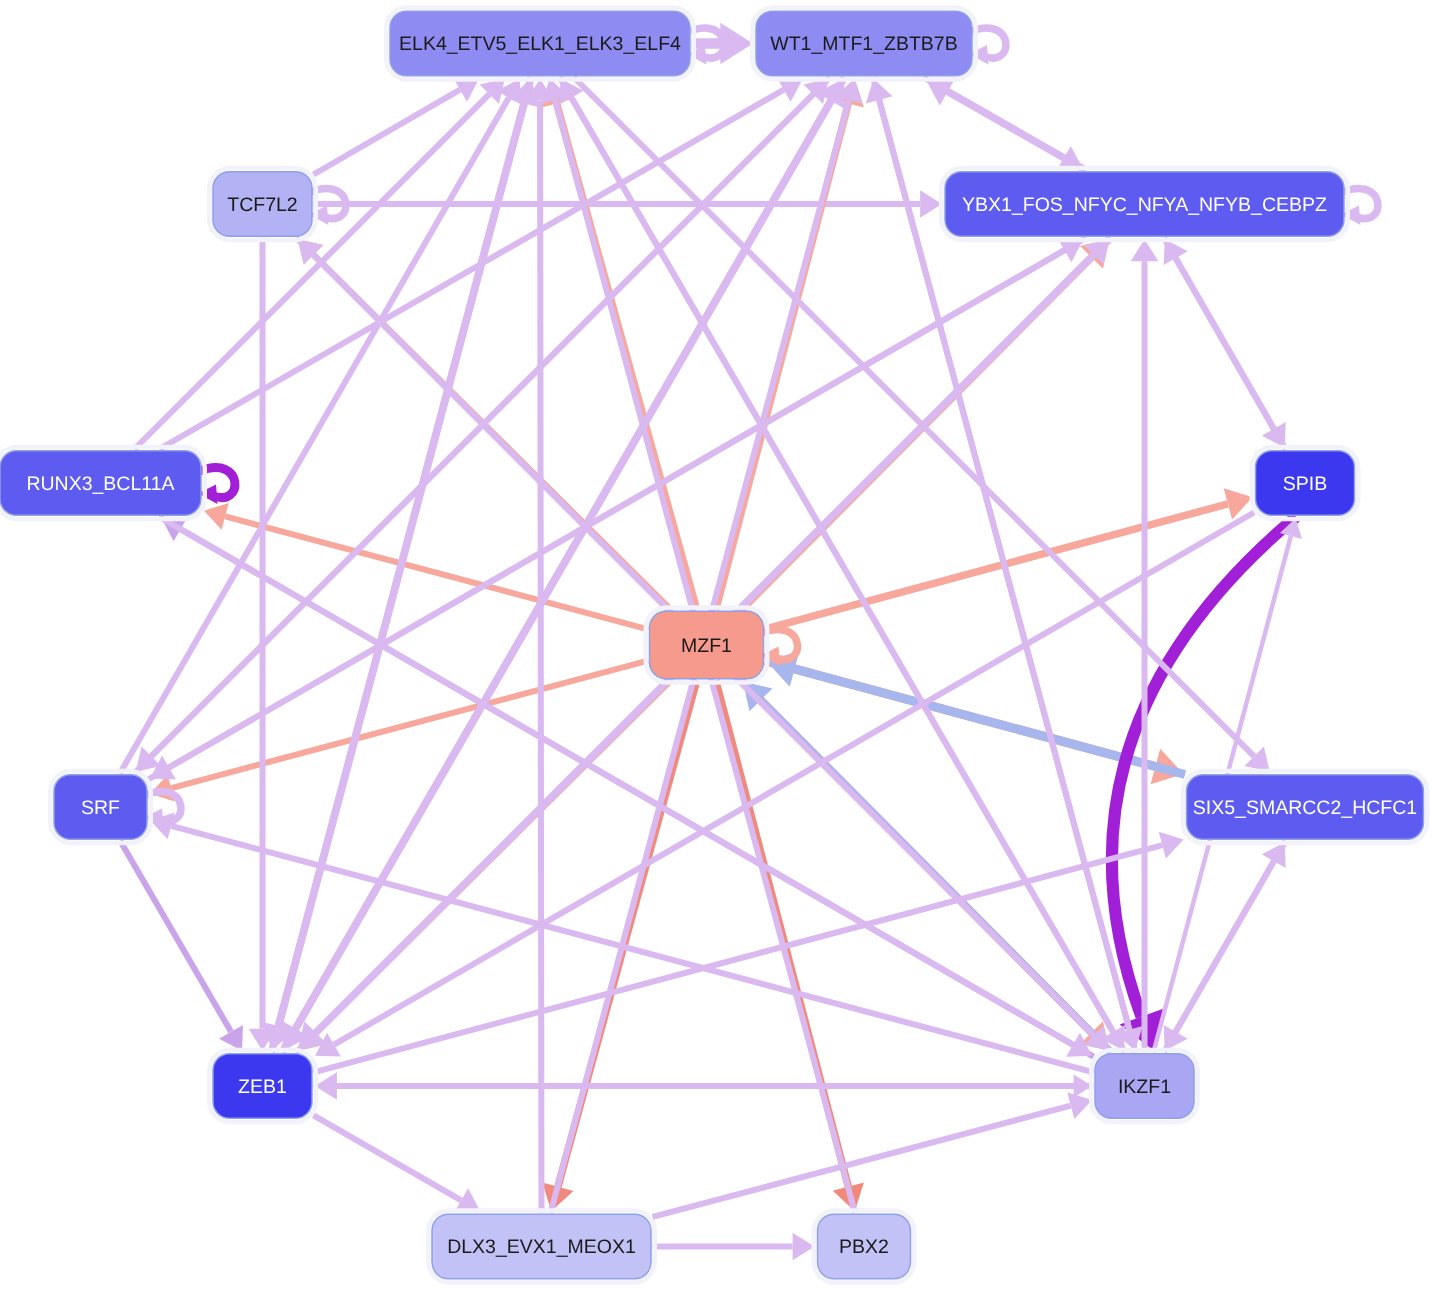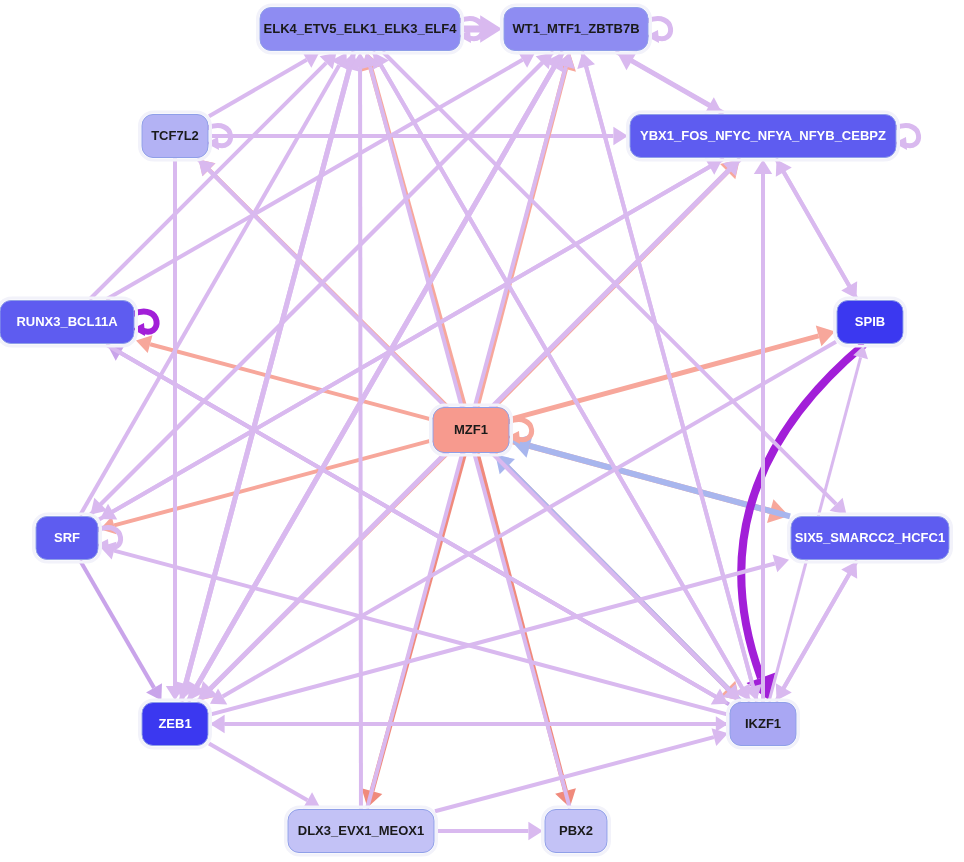--- a/index.html
+++ b/index.html
@@ -1,18 +1,18 @@
 <!DOCTYPE html>
 <html><head>
 <meta charset="utf-8">
 <style>
   html,body{margin:0;padding:0;background:#ffffff;}
   body{width:964px;height:862px;overflow:hidden;
        font-family:"Liberation Sans","DejaVu Sans",sans-serif;}
-  #stage{position:relative;width:964px;height:862px;background:#ffffff;font-weight:bold;}
+  #stage{position:relative;width:964px;height:862px;background:#ffffff;}
   svg#net{position:absolute;left:0;top:0;width:964px;height:862px;display:block;}
   .nodeLabel{font-family:"Liberation Sans","DejaVu Sans",sans-serif;
              font-size:13px;text-anchor:middle;dominant-baseline:middle;
              pointer-events:none;}
   .nodeBox{stroke:#8f9fe8;stroke-width:1;}
 </style>
 </head>
 <body>
 
 <div id="stage">

